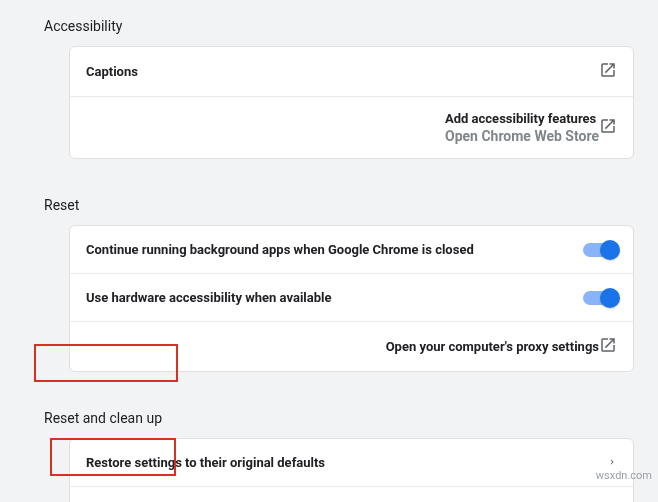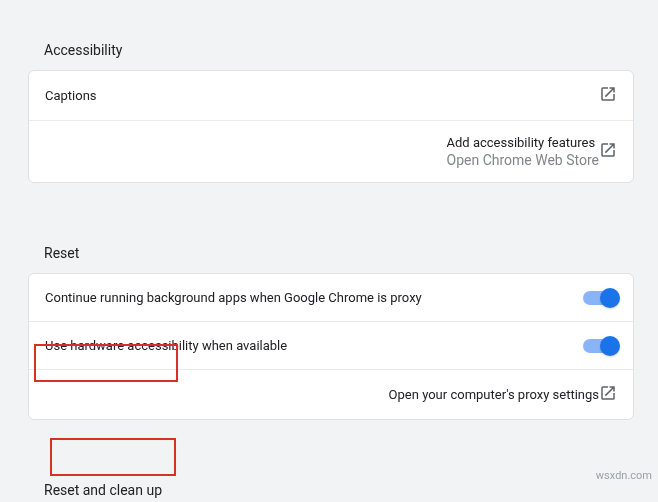--- a/index.html
+++ b/index.html
@@ -10,27 +10,27 @@
       height: 502px;
       font-size: 13px;
       color: #202124;
       position: relative;
     }
     .section-title {
       font-size: 14px;
       color: #202124;
       padding: 18px 0 12px 0;
       margin-left: 44px;
-      margin-top: 24px;
     }
     .card {
       background: #fff;
       border: 1px solid #e0e0e0;
       border-radius: 6px;
-      margin: 0 24px 0 28px;
+      margin: 0 24px 0 69px;
+      font-weight: bold;
     }
     .row {
       display: flex;
       align-items: center;
       justify-content: space-between;
       padding: 14px 16px;
       border-bottom: 1px solid #e8eaed;
       min-height: 48px;
     }
     .row:last-child { border-bottom: none; justify-content: flex-end; }
@@ -100,21 +100,21 @@
         </svg>
     </span>
   </div>
 </div>
 
 <div class="spacer"></div>
 
 <div class="section-title">Reset</div>
 <div class="card">
   <div class="row">
-    <span class="row-label">Continue running background apps when Google Chrome is proxy</span>
+    <span class="row-label">Continue running background apps when Google Chrome is closed</span>
     <div class="toggle"></div>
   </div>
   <div class="row">
     <span class="row-label">Use hardware accessibility when available</span>
     <div class="toggle"></div>
   </div>
   <div class="row">
     <span class="row-label">Open your computer's proxy settings</span>
     <span class="external-icon">
       <svg width="18" height="18" viewBox="0 0 24 24">
@@ -122,20 +122,28 @@
         </svg>
     </span>
   </div>
 </div>
 
 <div class="spacer"></div>
 
 <div class="section-title">Reset and clean up</div>
 <div class="card">
   <div class="row">
+    <span class="row-label">Restore settings to their original defaults</span>
+    <span class="chevron-icon">
+      <svg width="10" height="10" viewBox="0 0 24 24">
+          <path d="M8.59 16.59L13.17 12 8.59 7.41 10 6l6 6-6 6z"></path>
+        </svg>
+    </span>
+  </div>
+  <div class="row">
     <span class="row-label">Clean up computer</span>
     <span class="chevron-icon">
       
     </span>
   </div>
 </div>
 
 <div class="highlight-box hl1"></div>
 <div class="highlight-box hl2"></div>
 

